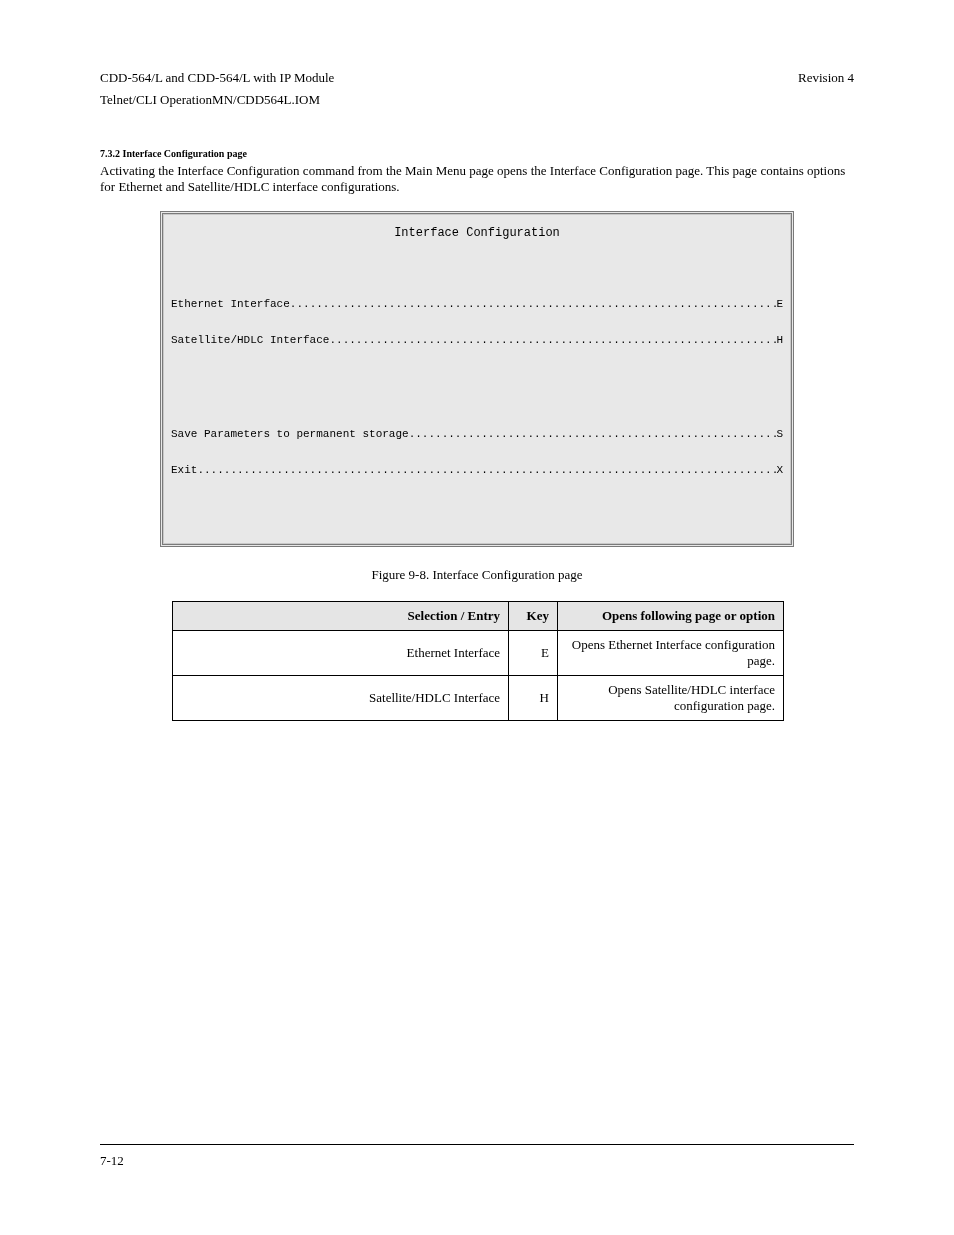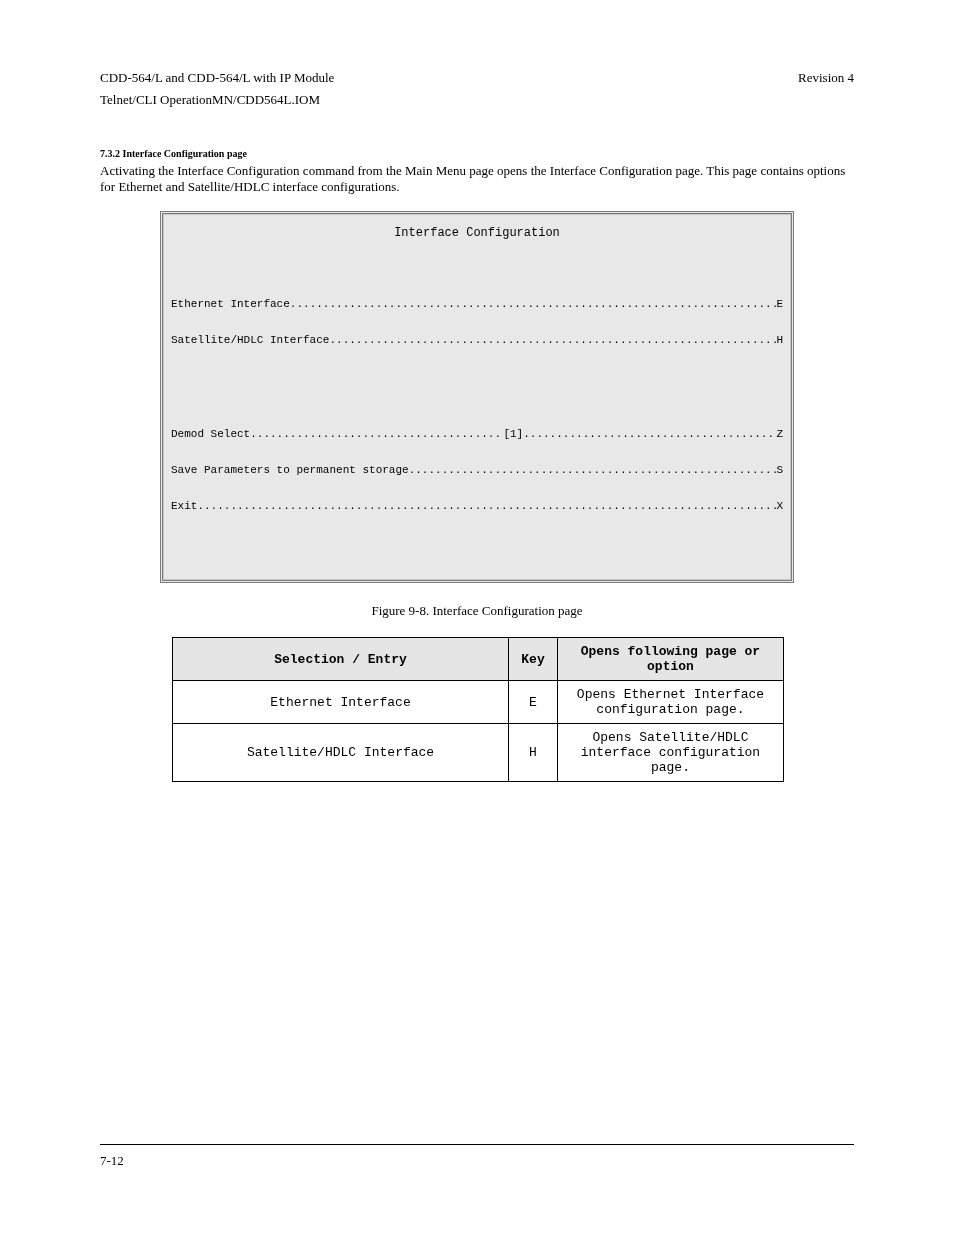--- a/index.html
+++ b/index.html
@@ -88,22 +88,21 @@
   
   .key-table {
     margin: 0 70px 0 72px;
     border-collapse: collapse;
     width: calc(100% - 142px);
     font-size: 13px;
   }
   .key-table th, .key-table td {
     border: 1px solid #000;
     padding: 6px 8px;
-    text-align: center;
-    font-family: Liberation Mono, monospace;
+    text-align: right;
   }
   .key-table th {
     background: #e5e5e5;
     font-weight: bold;
   }
   .key-table .col-entry { width: 55%; }
   .key-table .col-key   { width: 8%; }
 
   
   .footer-rule {
@@ -150,27 +149,20 @@
           <span class="menu-fill"></span>
           <span class="menu-end">E</span>
         </div>
         <div class="menu-line">
           <span class="menu-label">Satellite/HDLC Interface</span>
           <span class="menu-fill"></span>
           <span class="menu-end">H</span>
         </div>
       </div>
       <div class="menu-block">
-        <div class="menu-line">
-          <span class="menu-label">Demod Select</span>
-          <span class="menu-fill"></span>
-          <span class="menu-label">[1]</span>
-          <span class="menu-fill"></span>
-          <span class="menu-end">Z</span>
-        </div>
         <div class="menu-line">
           <span class="menu-label">Save Parameters to permanent storage</span>
           <span class="menu-fill"></span>
           <span class="menu-end">S</span>
         </div>
         <div class="menu-line">
           <span class="menu-label">Exit</span>
           <span class="menu-fill"></span>
           <span class="menu-end">X</span>
         </div>

